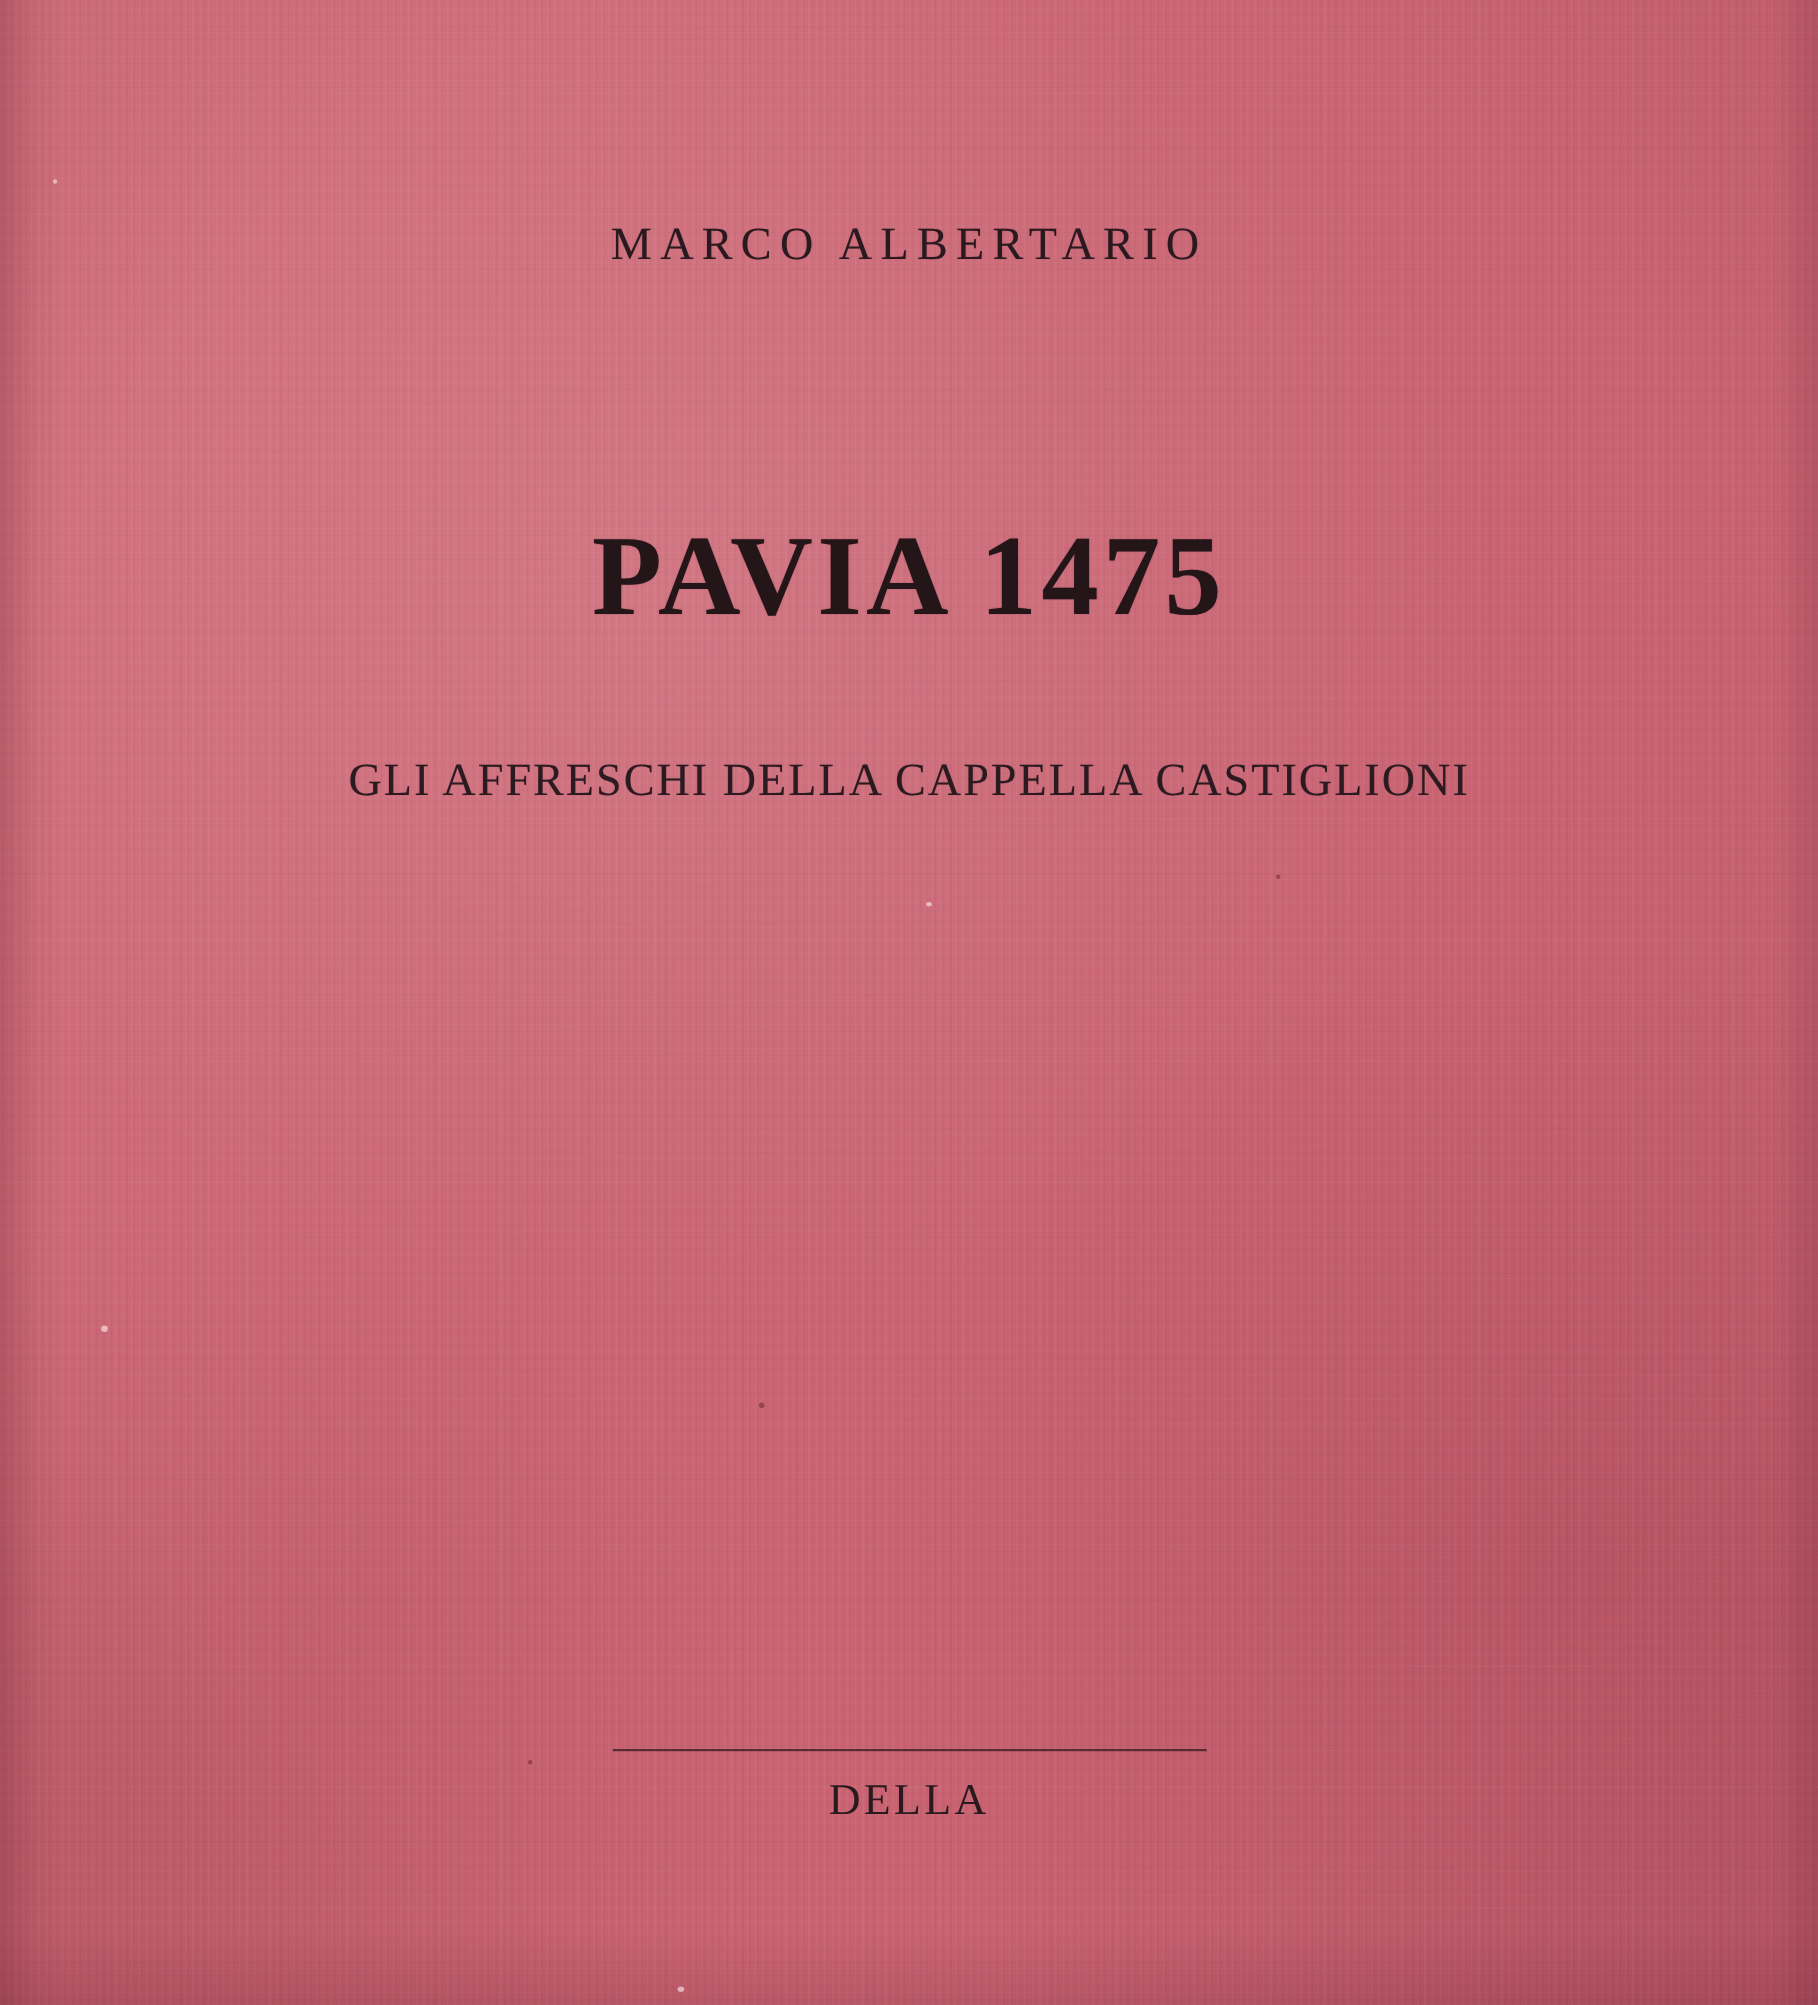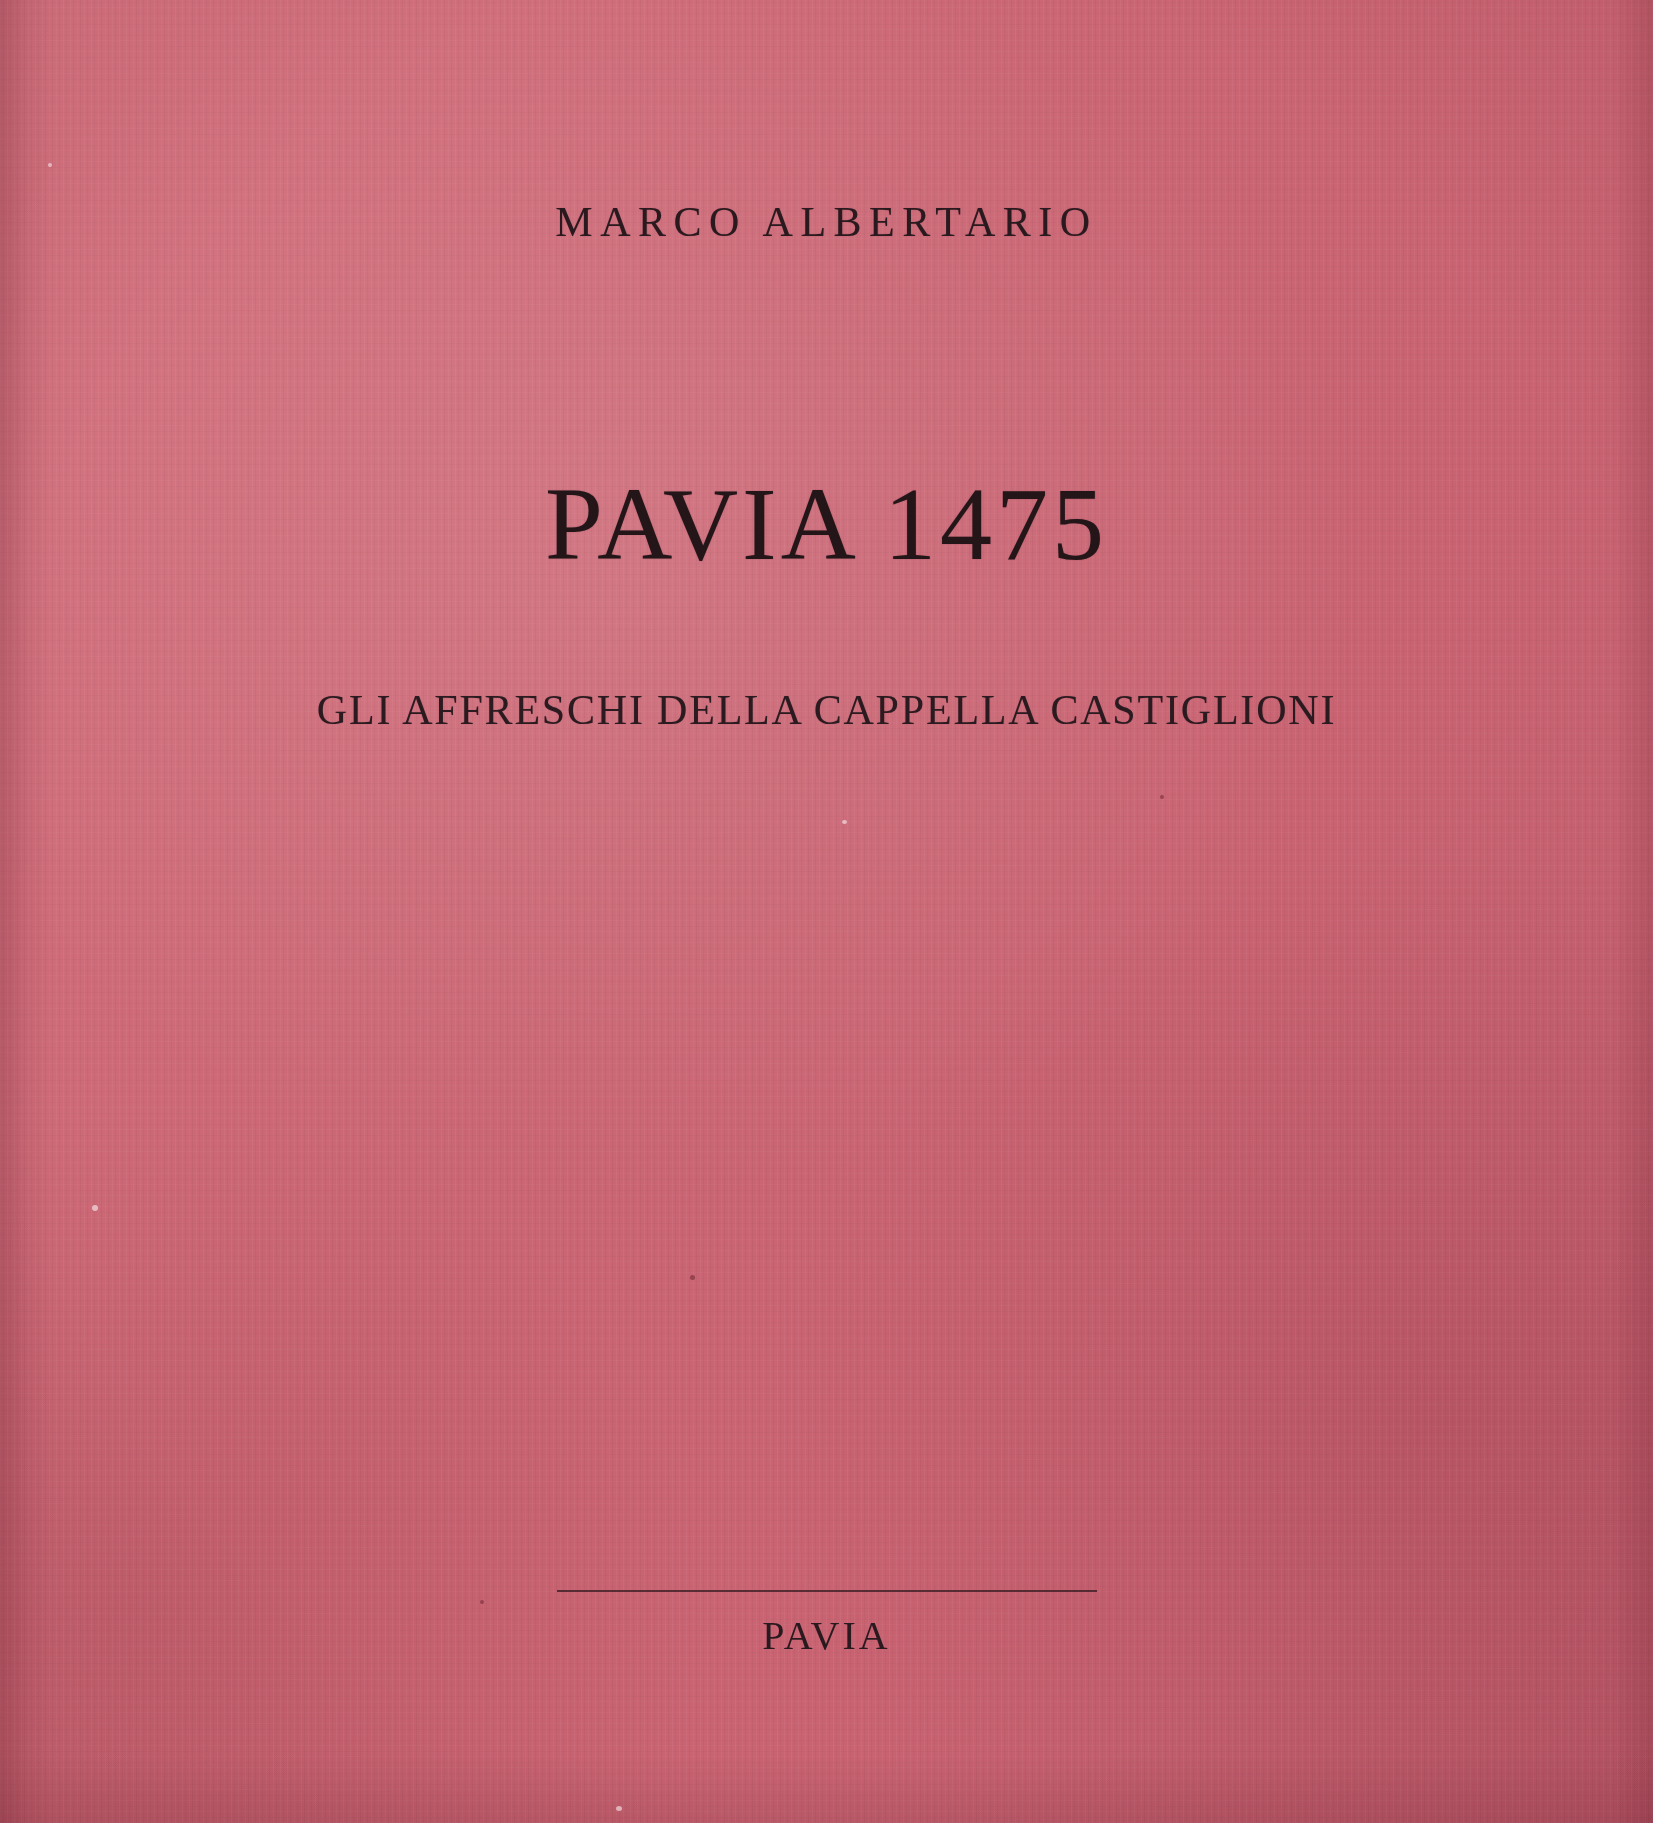--- a/index.html
+++ b/index.html
@@ -108,21 +108,21 @@
     font-weight: 400;
     color: #2a1a1f;
     text-shadow: 0 0 1px rgba(40,20,26,0.28);
   }
 
   .main-title {
     top: 472px;
     font-size: 104px;
     line-height: 1;
     letter-spacing: 4px;
-    font-weight: 400;
+    font-weight: 700;
     color: #241519;
     text-shadow: 0 0 1.2px rgba(35,18,24,0.35);
   }
 
   .subtitle {
     top: 686px;
     font-size: 42px;
     letter-spacing: 1.8px;
     color: #2b1b20;
     text-shadow: 0 0 1px rgba(40,20,26,0.25);
@@ -169,15 +169,15 @@
   <div class="type-block author">MARCO ALBERTARIO</div>
 
   <div class="type-block main-title">PAVIA 1475</div>
 
   <div class="type-block subtitle">GLI AFFRESCHI DELLA CAPPELLA CASTIGLIONI</div>
 
   <div class="rule-wrap">
     <div class="rule"></div>
   </div>
 
-  <div class="type-block year">PAVIA</div>
+  <div class="type-block year">DELLA</div>
 
 </div>
 
 </body></html>

